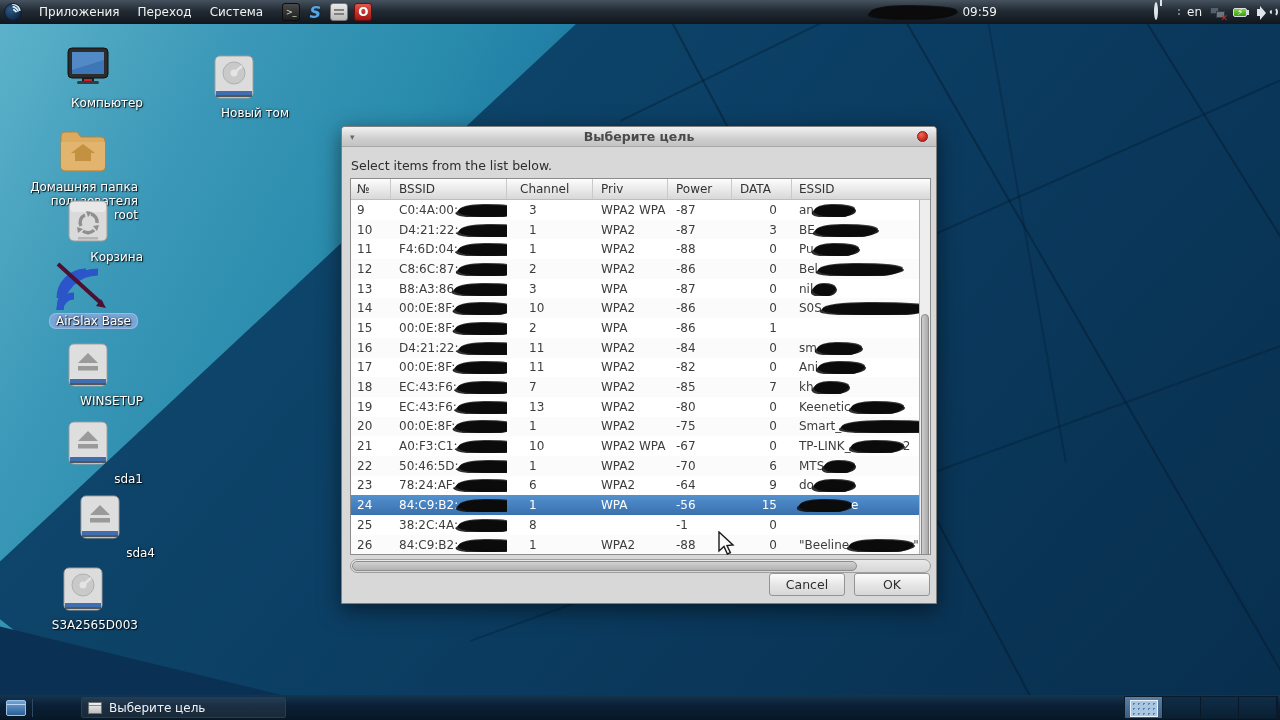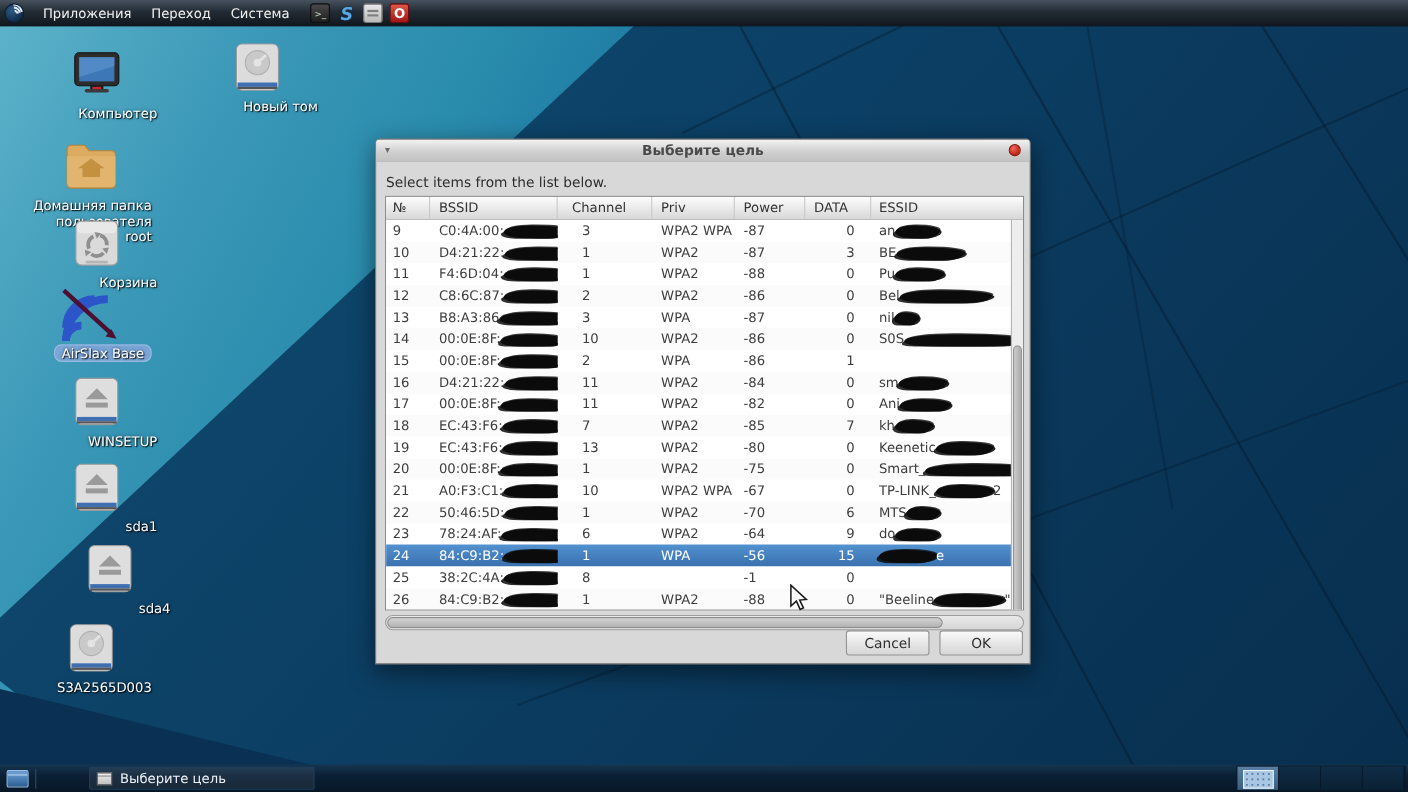--- a/index.html
+++ b/index.html
@@ -164,38 +164,66 @@
   <div class="tp-menu">Система</div>
   <div class="tp-launchers">
     <span class="lch lch-term">&gt;_</span>
     <span class="lch lch-slax">S</span>
     <span class="lch lch-fm">
         <i></i>
         <i></i>
       </span>
     <span class="lch lch-opera">O</span>
   </div>
+  <div class="tp-right">
+    <div class="tp-clock">
+      <span class="scrib tp-scrib"></span>
+      <span>09:59</span>
+    </div>
+    <span class="tray-ico"><span class="ico-power"></span></span>
+    <span class="tp-dots">
+        <i></i>
+        <i></i>
+      </span>
+    <span>en</span>
+    <span class="tray-ico ico-net">
+        <b></b>
+        <u></u>
+        <s>✕</s>
+      </span>
+    <span class="tray-ico ico-batt">
+        <b></b>
+        <u></u>
+        <s>⚡</s>
+      </span>
+    <span class="tray-ico ico-vol">
+        <b></b>
+        <u></u>
+        <i></i>
+        <s></s>
+      </span>
+  </div>
 </div>
 
 <div id="desktop-icons">
   <div class="dicon" style="left: 33px; top: 42px;">
     <div class="dicon-art">
         <svg width="48" height="48" viewBox="0 0 48 48">
           <rect x="4" y="5" width="40" height="30" rx="4" fill="#2c2c2c" stroke="#111"></rect>
           <rect x="8" y="9" width="32" height="22" fill="#3d77b8"></rect>
           <path d="M8,9 h32 v8 l-32,10 z" fill="#5b93cd" opacity=".7"></path>
           <rect x="18" y="35" width="12" height="3" fill="#1d1d1d"></rect>
           <rect x="13" y="38" width="22" height="3" rx="1.5" fill="#3a3a3a"></rect>
           <rect x="20" y="36" width="8" height="2" fill="#c23"></rect>
         </svg>
       </div>
     <div class="dicon-label"><span>Компьютер</span></div>
   </div>
 
-  <div class="dicon" style="left: 179px; top: 36px;">
+  <div class="dicon" style="left: 179px; top: 52px;">
     <div class="dicon-art">
         <svg width="48" height="48" viewBox="0 0 48 48">
           <rect x="5" y="3" width="38" height="42" rx="5" fill="#e7e7e7" stroke="#9a9a9a"></rect>
           <rect x="6" y="4" width="36" height="34" rx="4" fill="#dcdcdc"></rect>
           <circle cx="24" cy="20" r="11" fill="#c9c9c9" stroke="#b0b0b0"></circle>
           <circle cx="24" cy="20" r="3.5" fill="#e4e4e4"></circle>
           <path d="M24,20 l8,-7" stroke="#e4e4e4" stroke-width="2.5"></path>
           <rect x="6" y="38" width="36" height="4" fill="#3f6fb1"></rect>
           <rect x="6" y="42" width="36" height="2" fill="#555"></rect>
         </svg>

